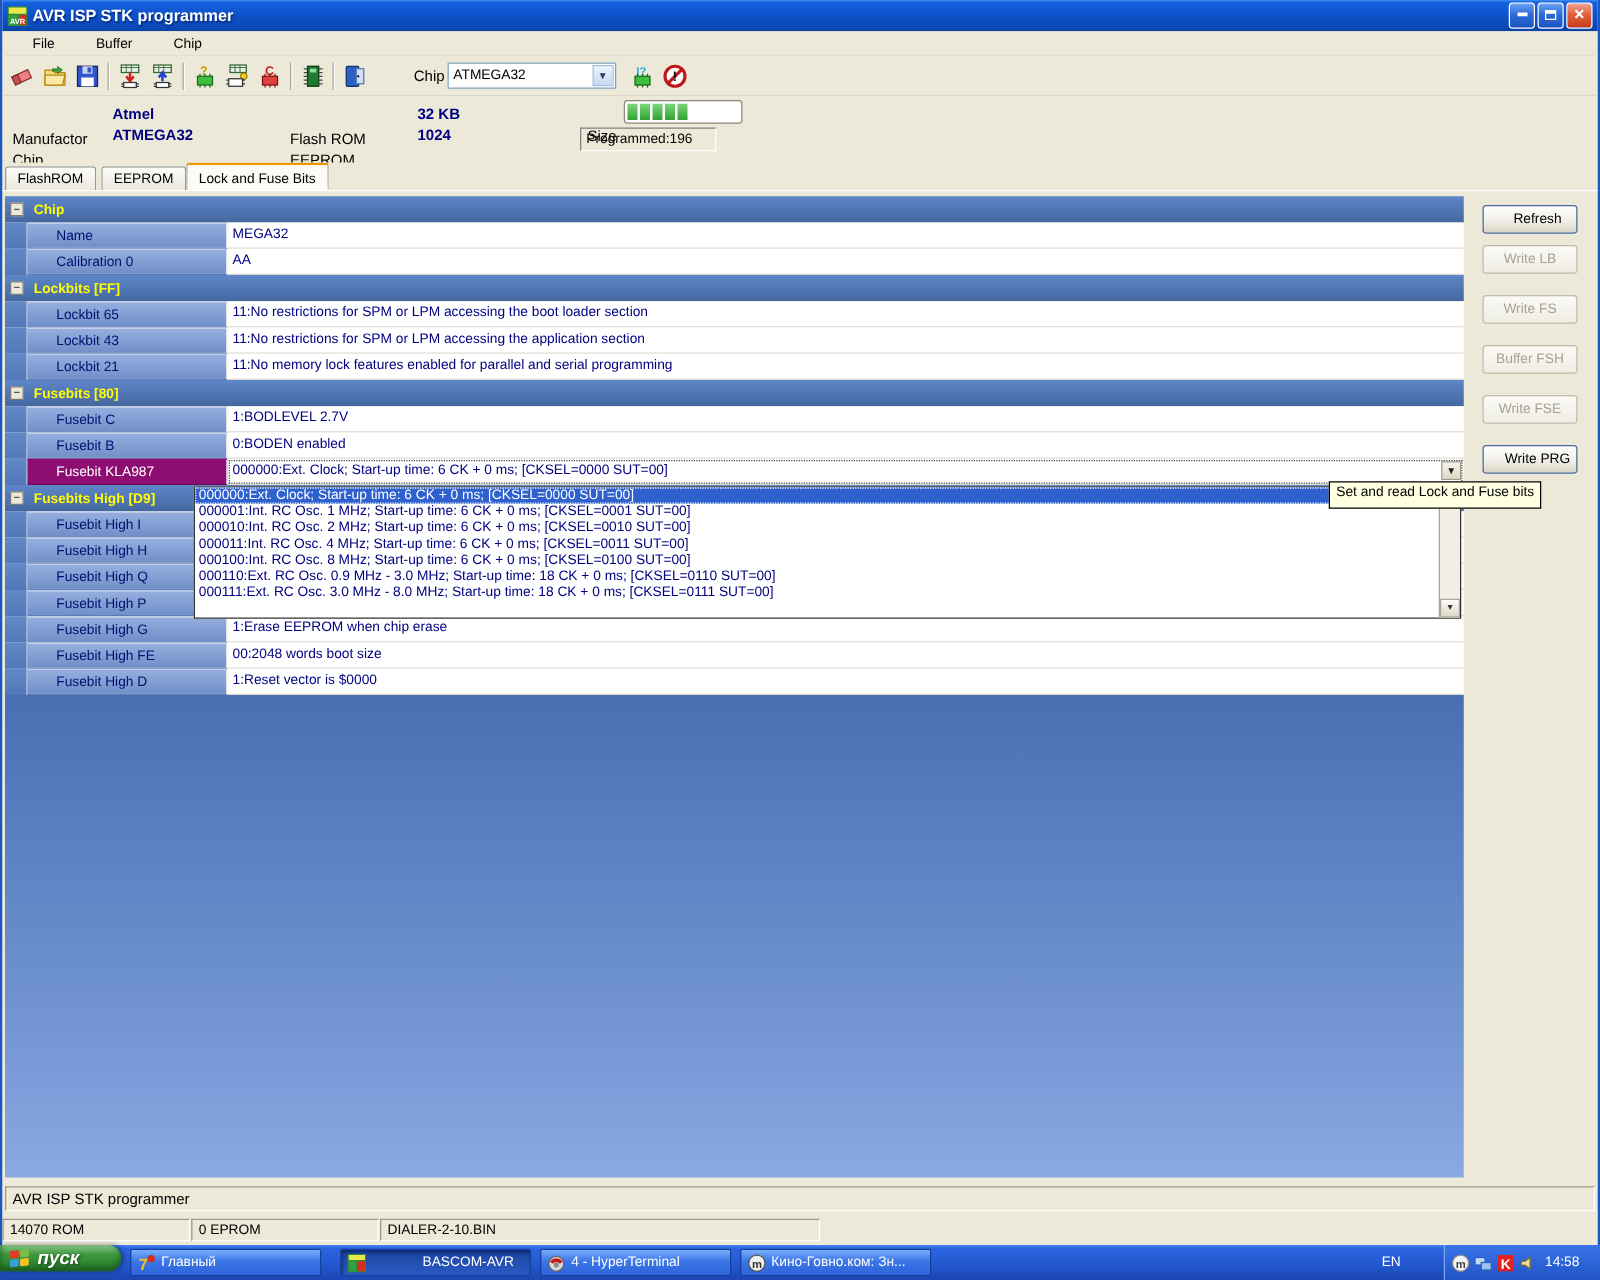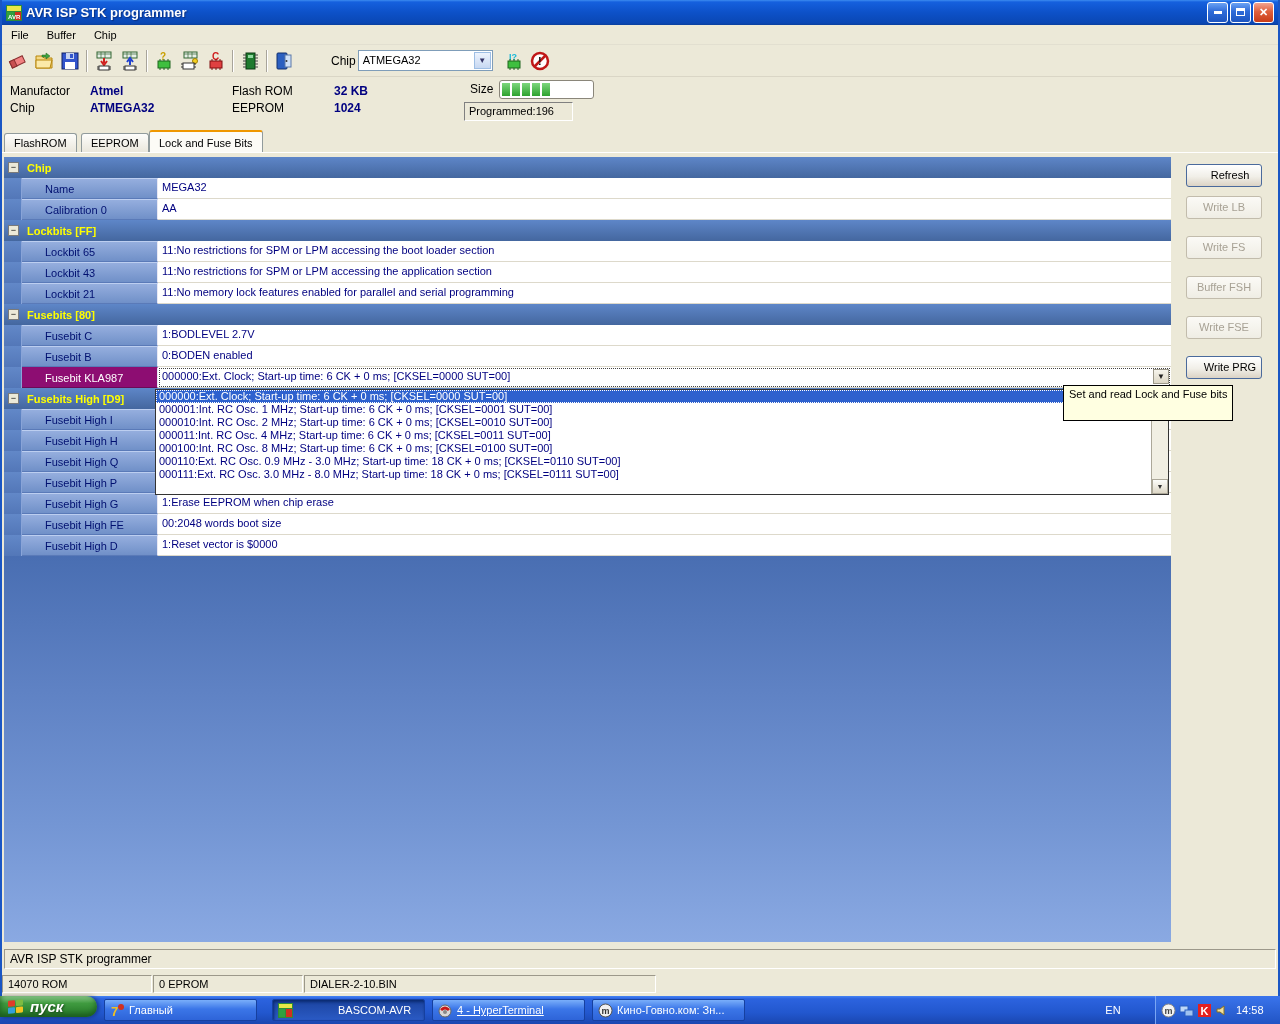--- a/index.html
+++ b/index.html
@@ -17,35 +17,35 @@
   .titlebar .title { color:#fff; font-weight:bold; font-size:13px; text-shadow:1px 1px 1px #0A3080; flex:1; }
   .tb-btns { display:flex; gap:2px; }
   .tb-btn { width:21px; height:21px; border-radius:3px; border:1px solid #fff; color:#fff;
     font-size:11px; line-height:18px; text-align:center;
     background:linear-gradient(180deg,#6AA2F4 0%,#2E6BD8 45%,#1D55C0 100%); }
   .tb-btn.close { background:linear-gradient(180deg,#F2A490 0%,#E0603C 45%,#C83C18 100%); font-weight:bold; }
   .restore-glyph { display:inline-block; width:9px; height:8px; border:1px solid #fff; border-top:3px solid #fff; margin-top:5px; }
 
   
   .menubar { height:20px; background:#ECE9D8; display:flex; align-items:center; font-size:11px; border-bottom:1px solid #E2DFD0;}
-  .menu-item { padding:2px 9px; color:#000; }
+  .menu-item { padding:2px 9px; color:#000;margin-left:15px; }
 
   
   .toolbar { height:32px; background:#ECE9D8; display:flex; align-items:center; padding-left:3px; border-bottom:1px solid #DAD6C6; }
   .tbtn { width:26px; height:26px; display:flex; align-items:center; justify-content:center; }
   .tsep { width:2px; height:22px; border-left:1px solid #A8A49A; border-right:1px solid #fff; margin:0 3px; }
   .chip-label { font-size:12px; margin-left:34px; margin-right:2px; }
   .combo { width:135px; height:21px; border:1px solid #7F9DB9; background:#fff; position:relative;
            font-size:11px; line-height:19px; padding-left:4px; color:#000; }
   .combo .drop { position:absolute; right:1px; top:1px; width:17px; height:17px; text-align:center; line-height:16px;
            font-size:8px; color:#336; background:linear-gradient(180deg,#EDF3FD,#C7D8F2); border:1px solid #9EBEE4; }
 
   
   .infopanel { height:53px; position:relative; background:#ECE9D8; font-size:12px; }
-  .il { position:absolute; color:#000; }
+  .il { position:absolute; color:#000;margin-top:20px; }
   .iv { position:absolute; color:#000080; font-weight:bold; }
   .progress { position:absolute; left:497px; top:3px; width:95px; height:19px; border:1px solid #8A867A; border-radius:3px; background:#fff; display:flex; gap:2px; padding:2px; }
   .pblock { width:8px; height:100%; background:linear-gradient(180deg,#7CD67C,#2FA32F); }
   .programmed { position:absolute; left:462px; top:25px; width:109px; height:19px; border:1px solid; border-color:#808080 #fff #fff #808080;
      font-size:11px; line-height:17px; padding-left:4px; color:#000; }
 
   
   .tabbar { height:22px; position:relative; background:#ECE9D8; }
   .tab { position:absolute; bottom:0; height:19px; line-height:18px; padding:0 9px; font-size:11px;
      border:1px solid #919B9C; border-bottom:none; border-radius:3px 3px 0 0;
@@ -55,21 +55,21 @@
   
   .content { position:relative; height:794px; background:#ECE9D8; border-top:1px solid #fff; }
 
   .grid { position:absolute; left:2px; top:4px; width:1167px; }
   .trow { height:21px; display:flex; font-size:11px; }
   .trow.section { background:linear-gradient(180deg,#5E86C8,#44679F); color:#FFFF00; font-weight:bold; align-items:center; }
   .collapse { width:11px; height:11px; margin-left:4px; background:#ECE9D8; border:1px solid #7A7A7A;
      font-size:9px; line-height:9px; text-align:center; color:#000; font-weight:normal; }
   .sec-label { margin-left:8px; }
   .strip { width:18px; background:linear-gradient(180deg,#6288C8,#5377B8); border-right:1px solid #89A4D8; }
-  .lbl { width:136px; background:linear-gradient(180deg,#95AEDE,#7090C8); color:#001070; padding-left:23px; line-height:20px;
+  .lbl { width:160px; background:linear-gradient(180deg,#95AEDE,#7090C8); color:#001070; padding-left:23px; line-height:20px;
      border-top:1px solid #BCCEF0; border-bottom:1px solid #5A7AB8; border-right:1px solid #E8E8F4; white-space:nowrap; overflow:hidden;}
   .val { flex:1; background:#fff; color:#000080; padding-left:4px; line-height:19px; border-bottom:1px solid #DDD9CB;
      white-space:nowrap; overflow:hidden; position:relative; }
   .trow.sel .lbl { background:#8D0D72; color:#fff; border-top-color:#8D0D72; border-bottom-color:#6B0A56; }
   .trow.combo-row .val { outline:1px dotted #444; outline-offset:-2px; }
   .combo-btn { position:absolute; right:2px; top:2px; width:16px; height:15px; background:linear-gradient(180deg,#F6F4EC,#DDD7C6);
      border:1px solid #9C988A; font-size:8px; line-height:13px; text-align:center; color:#222; }
 
   .grid-empty { position:absolute; left:2px; top:403px; width:1167px; height:386px;
      background:linear-gradient(180deg,#496EB2 0%,#5F82C4 35%,#7496D4 70%,#8AA9E2 100%); }
@@ -83,21 +83,21 @@
   .droplist { position:absolute; left:153px; top:236px; width:1014px; height:106px; background:#fff;
       border:1px solid #333; z-index:10; font-size:11px; color:#000080; }
   .dl-item { height:13px; line-height:13px; padding-left:3px; white-space:nowrap; overflow:hidden; margin-right:17px; }
   .dl-item.selected { background:#2E61CE; color:#fff; outline:1px dotted #fff; outline-offset:-1px; }
   .dl-scroll { position:absolute; right:0; top:0; bottom:0; width:17px; background:#F1EFE3; border-left:1px solid #ACA899; }
   .dl-up, .dl-down { position:absolute; left:0; width:16px; height:15px; background:linear-gradient(180deg,#FDFDFA,#DDD7C6);
       border:1px solid #ACA899; font-size:7px; text-align:center; line-height:14px; color:#333; }
   .dl-up { top:0; } .dl-down { bottom:0; }
 
   
-  .tooltip { position:absolute; left:1061px; top:232px; height:36px; padding:0 5px; line-height:17px;
+  .tooltip { position:absolute; left:1061px; top:232px; height:22px; padding:0 5px; line-height:17px;
       background:#FFFFE1; border:1px solid #000; font-size:11px; color:#000; z-index:30; white-space:nowrap; }
 
   
   .statusbar { position:relative; height:50px; background:#ECE9D8; }
   .sunken { border:1px solid; border-color:#9C988A #FFF #FFF #9C988A; position:absolute; background:#ECE9D8; }
   .sb-line1 { left:2px; right:2px; top:3px; height:20px; font-size:12px; line-height:18px; padding-left:5px; color:#000; }
   .sb-cell { top:29px; height:18px; font-size:11px; line-height:16px; padding-left:5px; color:#000; }
 
   
   .taskbar { position:absolute; left:0; top:996px; width:1280px; height:28px;
@@ -434,21 +434,21 @@
   </div>
   <div class="taskbtn active" style="left:272px;">
     <svg class="ticon" viewBox="0 0 15 15">
       <rect x="0" y="0" width="15" height="15" fill="#2E8B3A"></rect>
       <rect x="1" y="1" width="13" height="4" fill="#E8E848"></rect>
       <rect x="1" y="6" width="6" height="8" fill="#30A040"></rect>
       <rect x="8" y="6" width="6" height="8" fill="#D03020"></rect>
     </svg>
     <span>BASCOM-AVR</span>
   </div>
-  <div class="taskbtn" style="left:432px;text-decoration:underline;">
+  <div class="taskbtn" style="left:432px;">
     <svg class="ticon" viewBox="0 0 15 15">
       <circle cx="7" cy="8" r="6" fill="#D8D8D8" stroke="#666"></circle>
       <path d="M2 6 q5 -5 10 0 l-2 2 q-3 -3 -6 0 z" fill="#C81818"></path>
       <circle cx="7" cy="9" r="2" fill="#888"></circle>
     </svg>
     <span>4 - HyperTerminal</span>
   </div>
   <div class="taskbtn" style="left:592px;">
     <svg class="ticon" viewBox="0 0 15 15">
       <circle cx="7.5" cy="7.5" r="6.5" fill="#F0F0F0" stroke="#555"></circle>

